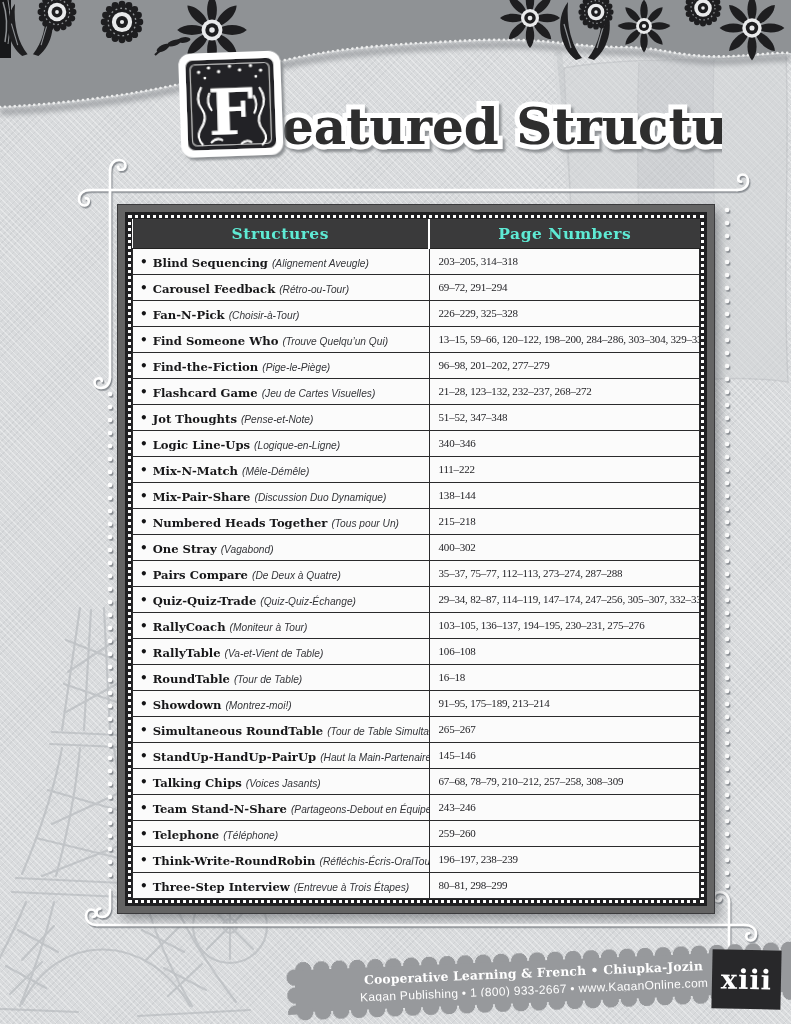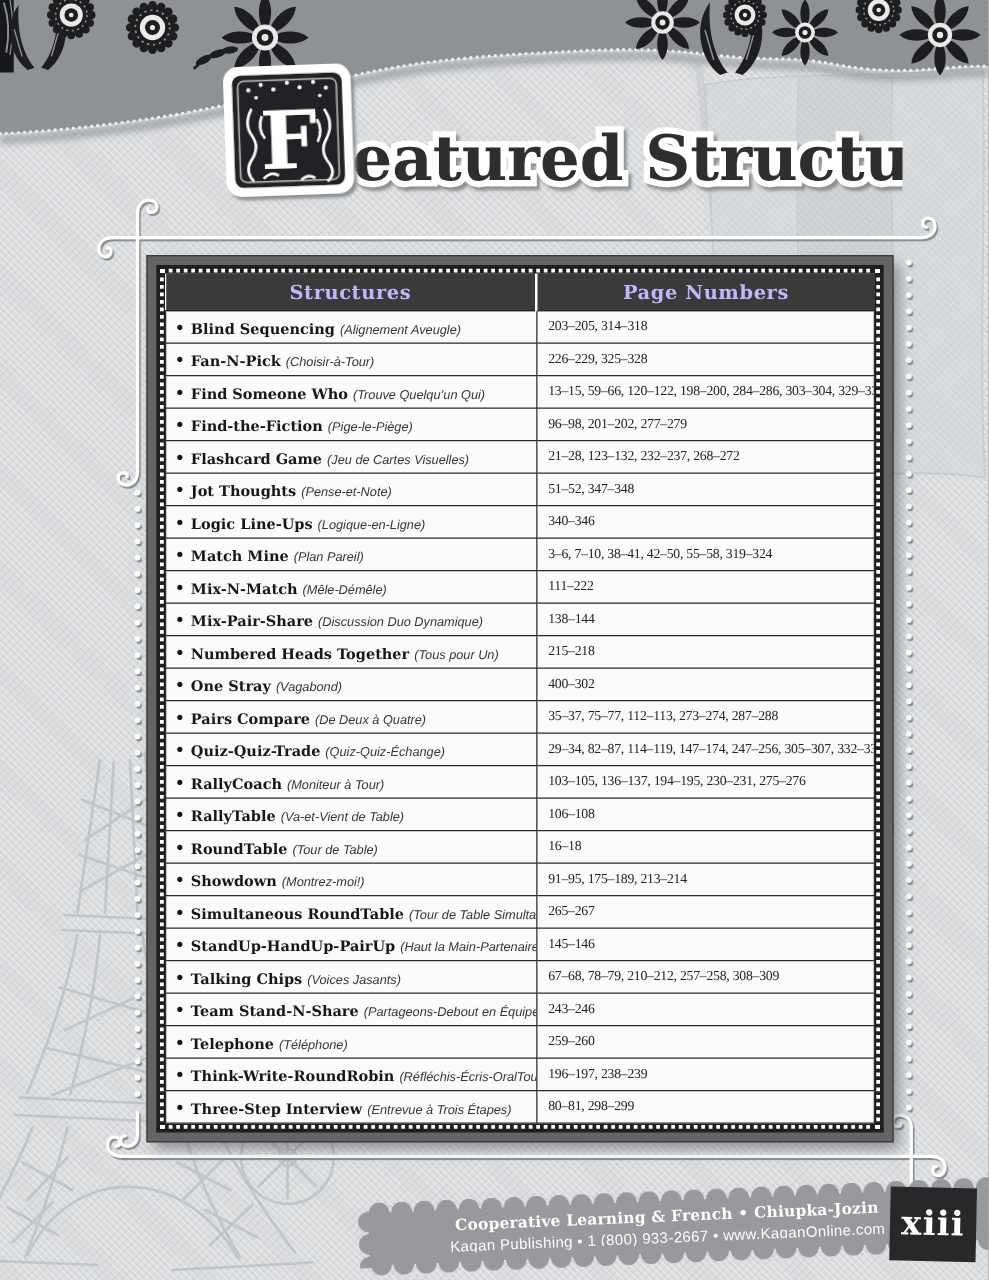--- a/index.html
+++ b/index.html
@@ -18,21 +18,21 @@
   .title-svg{position:absolute;left:162px;top:44px;z-index:5;pointer-events:none;}
 
   
   .table-frame{position:absolute;left:118px;top:205px;width:596px;height:708px;z-index:5;
       box-sizing:border-box;border:7px solid var(--frame_border,#646464);
       background:#1f1f21;padding:7px;
       box-shadow:0 0 0 1px #3a3a3c, 5px 6px 10px rgba(70,74,78,.5);}
   .table-frame::before{content:'';position:absolute;inset:3px;border:3.5px dotted var(--stitch,#fff);
       pointer-events:none;z-index:2;}
   .structures-table{width:100%;height:100%;border-collapse:collapse;table-layout:fixed;background:#fbfbfb;}
-  .structures-table th{background:var(--table_header_bg,#3a3a3b);color:#c4b5fd;
+  .structures-table th{background:var(--table_header_bg,#3a3a3b);color:#5eead4;
       font:700 15.5px/1 "DejaVu Serif",serif;letter-spacing:.5px;height:27px;
       border-bottom:1.6px solid #222;}
   th.col-structures{border-right:2px solid #fff;}
   .structures-table td{border:1.5px solid #2a2a2c;white-space:nowrap;overflow:hidden;vertical-align:middle;}
   td.c-structure{padding:0 3px 0 7px;}
   .bullet{font:700 12px/1 "DejaVu Sans",sans-serif;color:#141416;margin-right:5px;vertical-align:1px;}
   .s-name{font:700 11.6px/1 "DejaVu Serif",serif;color:#171719;}
   .s-french{font:italic 400 10.2px/1 "Liberation Sans",sans-serif;color:#35363a;margin-left:4px;}
   td.c-pages{font:400 11px/1 "Liberation Serif",serif;color:#232327;padding:0 2px 0 9px;letter-spacing:-.2px;}
 
@@ -366,20 +366,26 @@
         </tr>
       </thead>
       <tbody id="table-body">
     <tr class="t-row">
       <td class="c-structure">
         <span class="bullet">•</span><span class="s-name">Blind Sequencing</span><span class="s-french">(Alignement Aveugle)</span>
       </td>
       <td class="c-pages">203–205, 314–318</td>
     </tr>
 
+    <tr class="t-row">
+      <td class="c-structure">
+        <span class="bullet">•</span><span class="s-name">Carousel Feedback</span><span class="s-french">(Rétro-ou-Tour)</span>
+      </td>
+      <td class="c-pages">69–72, 291–294</td>
+    </tr>
 
     <tr class="t-row">
       <td class="c-structure">
         <span class="bullet">•</span><span class="s-name">Fan-N-Pick</span><span class="s-french">(Choisir-à-Tour)</span>
       </td>
       <td class="c-pages">226–229, 325–328</td>
     </tr>
 
     <tr class="t-row">
       <td class="c-structure">
@@ -409,26 +415,20 @@
       <td class="c-pages">51–52, 347–348</td>
     </tr>
 
     <tr class="t-row">
       <td class="c-structure">
         <span class="bullet">•</span><span class="s-name">Logic Line-Ups</span><span class="s-french">(Logique-en-Ligne)</span>
       </td>
       <td class="c-pages">340–346</td>
     </tr>
 
-    <tr class="t-row">
-      <td class="c-structure">
-        <span class="bullet">•</span><span class="s-name">Match Mine</span><span class="s-french">(Plan Pareil)</span>
-      </td>
-      <td class="c-pages">3–6, 7–10, 38–41, 42–50, 55–58, 319–324</td>
-    </tr>
 
     <tr class="t-row">
       <td class="c-structure">
         <span class="bullet">•</span><span class="s-name">Mix-N-Match</span><span class="s-french">(Mêle-Démêle)</span>
       </td>
       <td class="c-pages">111–222</td>
     </tr>
 
     <tr class="t-row">
       <td class="c-structure">

